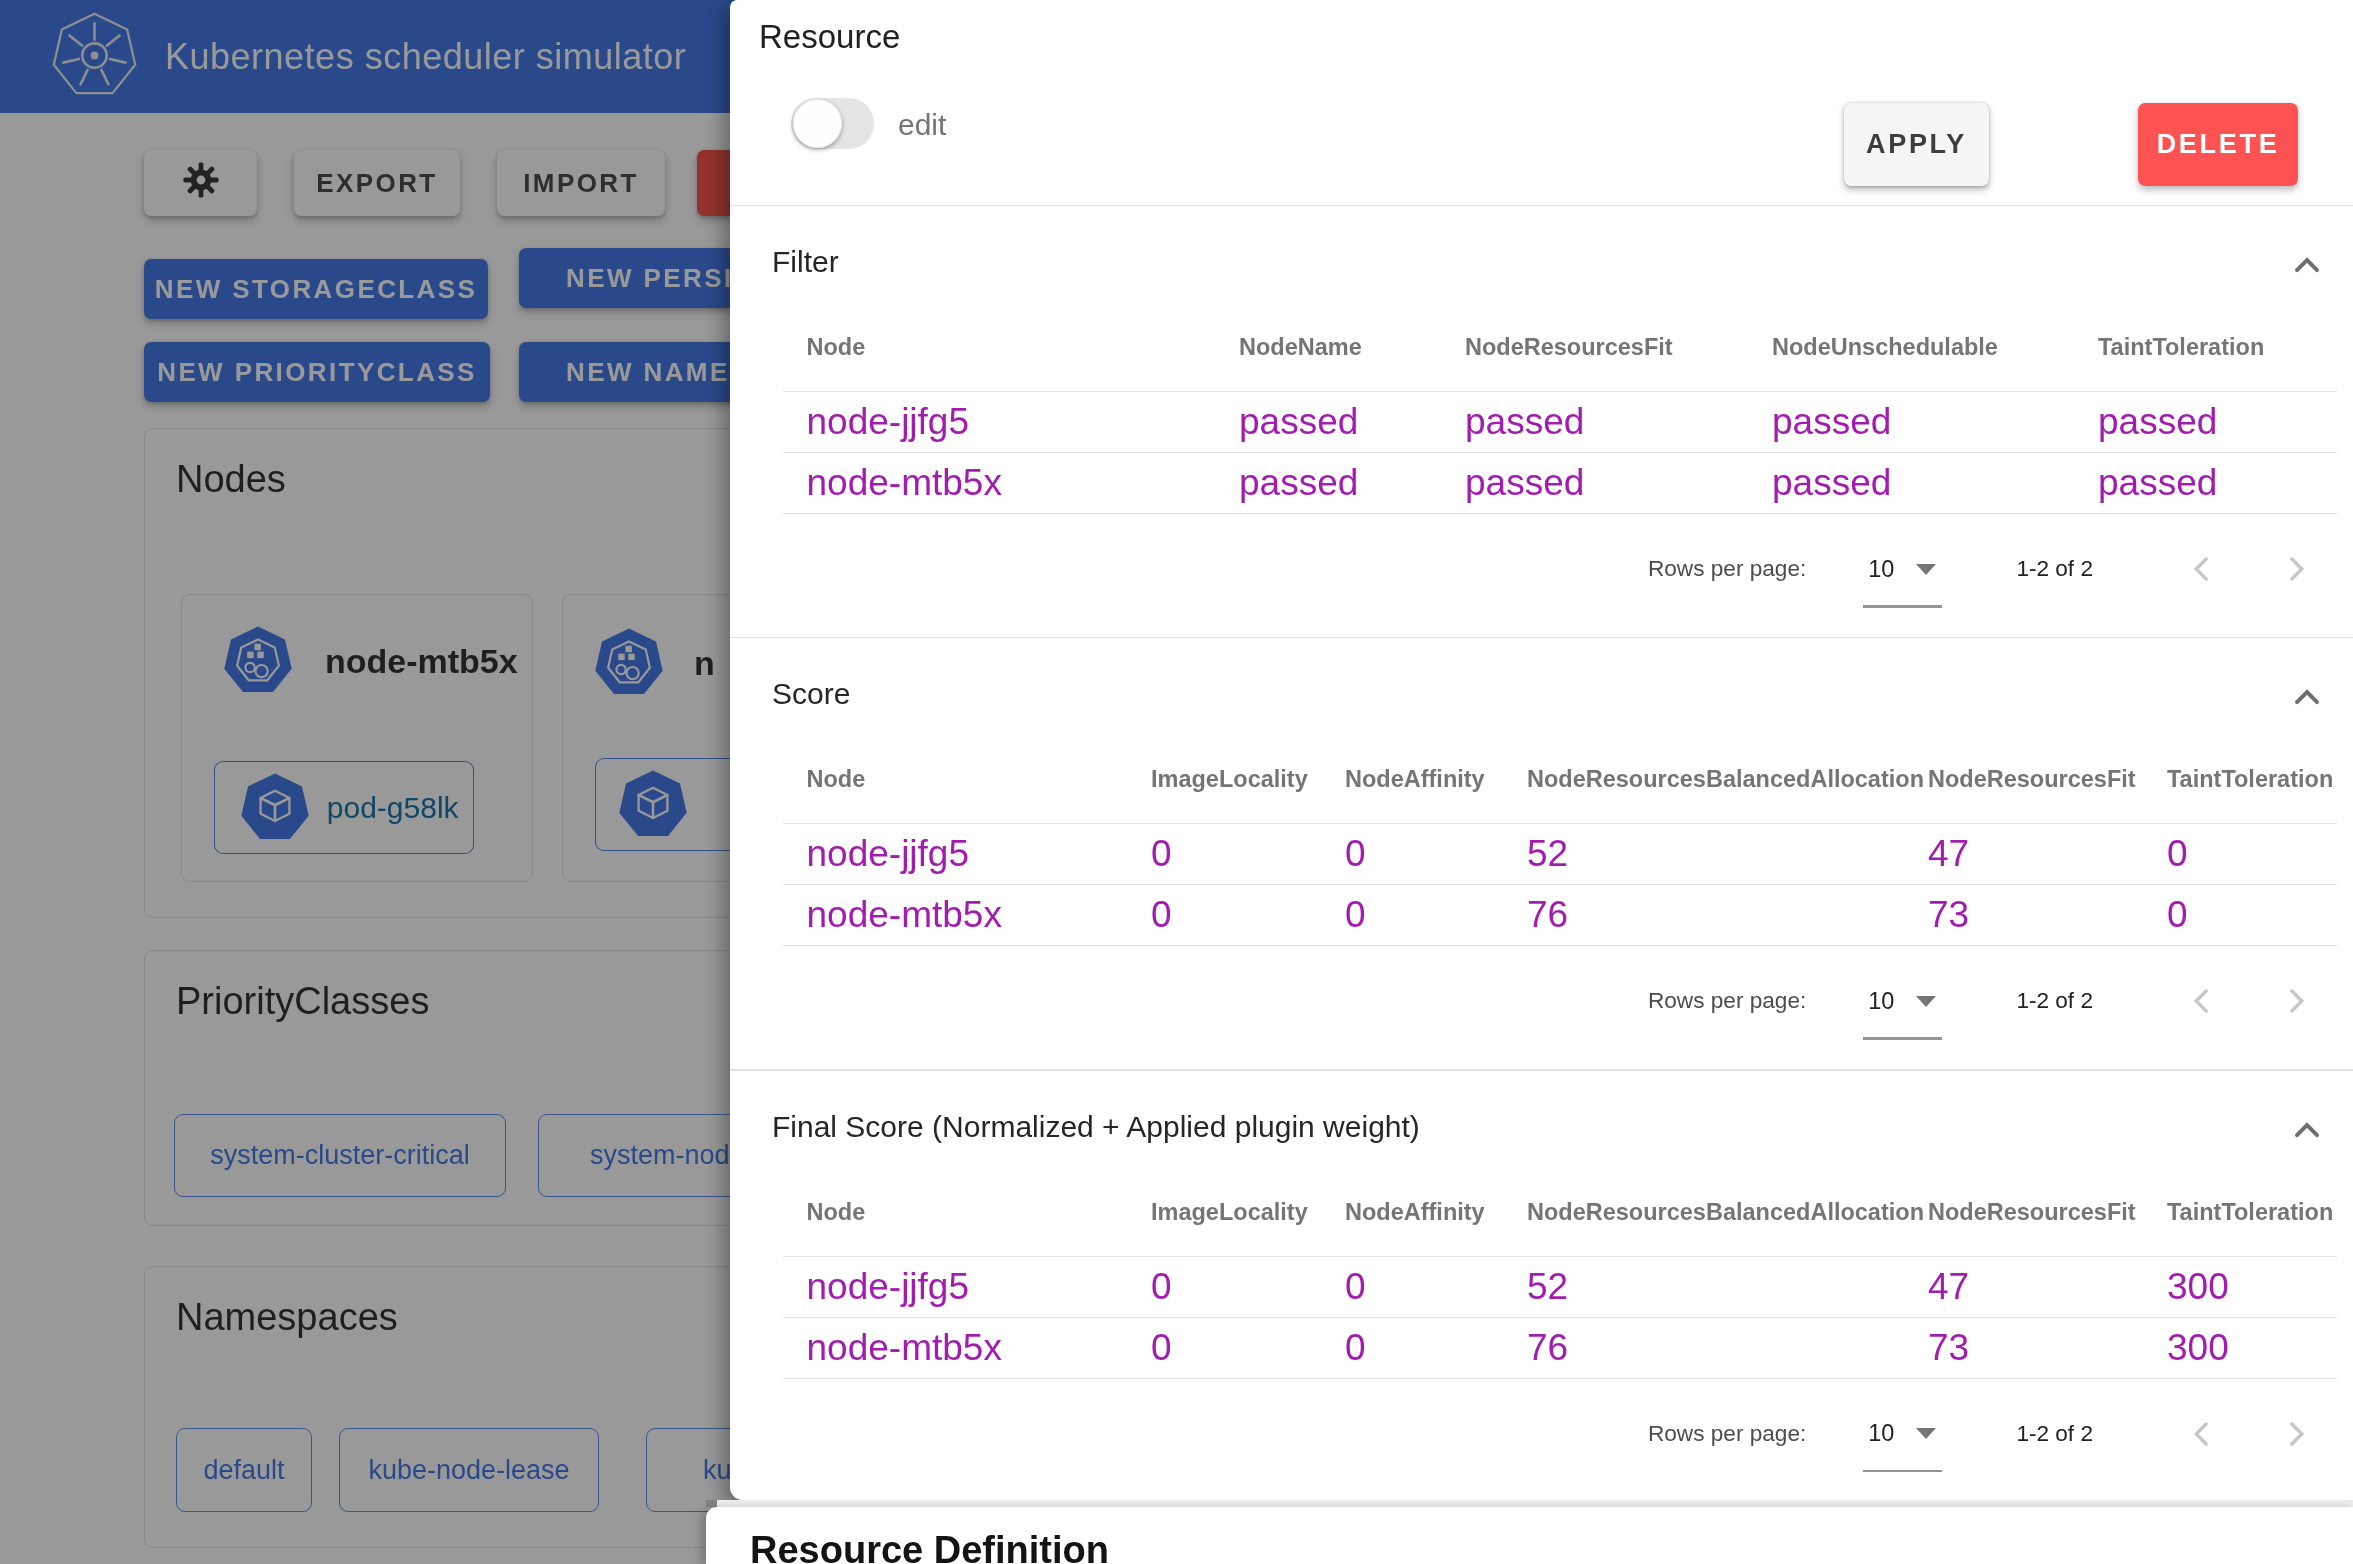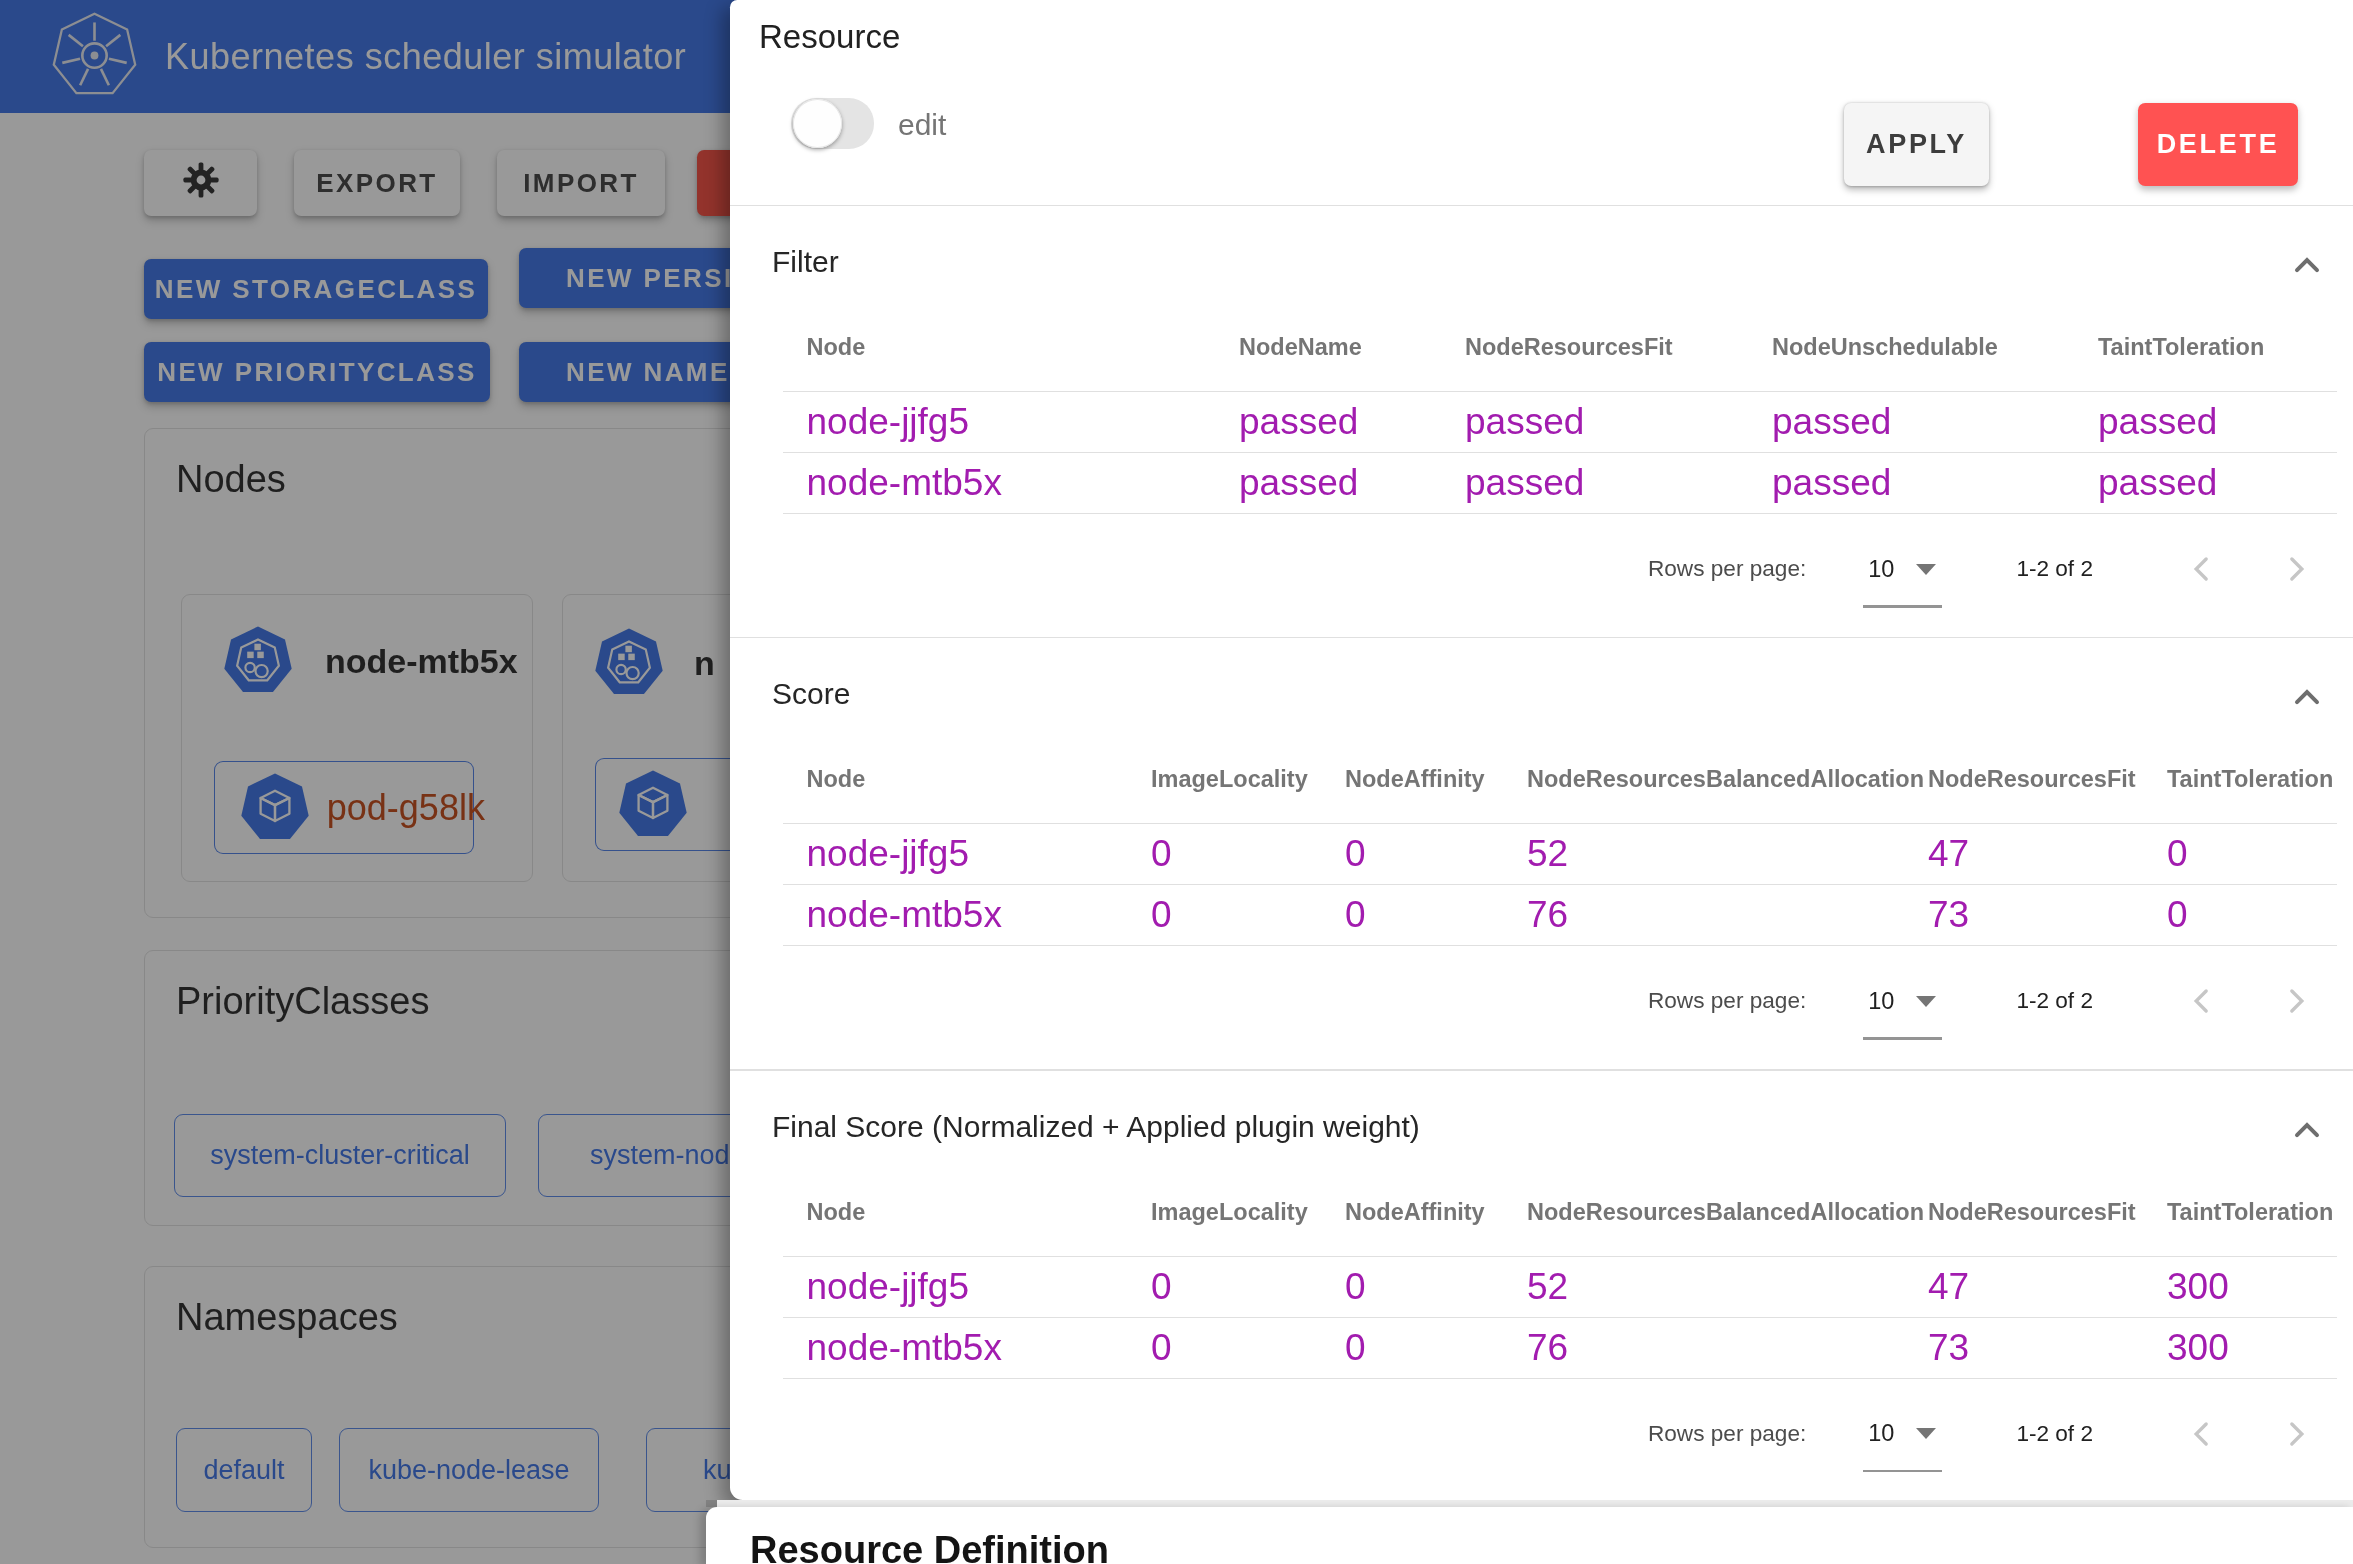--- a/index.html
+++ b/index.html
@@ -22,21 +22,21 @@
        background:transparent;border:1.8px solid rgba(50,108,229,.85);color:#326ce5;
        border-radius:9px;font-size:27px;cursor:pointer;}
 
   .panel{position:absolute;border:1.8px solid #e0e0e0;border-radius:9px;background:#ffffff;}
   .panel-title{position:absolute;left:31px;top:29px;font-size:38px;font-weight:500;color:#1f1f1f;}
 
   .tile{position:absolute;border:1.8px solid #e0e0e0;border-radius:9px;background:#fff;}
   .tname{position:absolute;font-size:34px;font-weight:700;color:#1f1f1f;}
   .pod-btn{position:absolute;border:1.8px solid rgba(50,108,229,.9);border-radius:9px;
            display:flex;align-items:center;cursor:pointer;background:#fff;}
-  .pod-lbl{font-size:36px;color:#c2410c;margin-left:16.3px;white-space:nowrap;}
+  .pod-lbl{font-size:30px;color:#0369a1;margin-left:16.3px;white-space:nowrap;}
 
   
   .backdrop{position:absolute;inset:0;background:rgba(33,33,33,.46);z-index:50;}
 
   
   .drawer{position:absolute;left:706px;top:0;width:1648px;height:1565px;z-index:100;}
   .card1{position:absolute;left:0;top:0;width:1648px;height:1500px;background:#fff;
          border-radius:7.2px 0 0 12.7px;box-shadow:-7.2px 7.2px 18px rgba(0,0,0,.30);overflow:hidden;margin-left:24px;}
   .gap{position:absolute;left:0;top:1500px;width:1648px;height:7.2px;
        background:linear-gradient(90deg,#828282 0 11px,#ececec 11px);}

